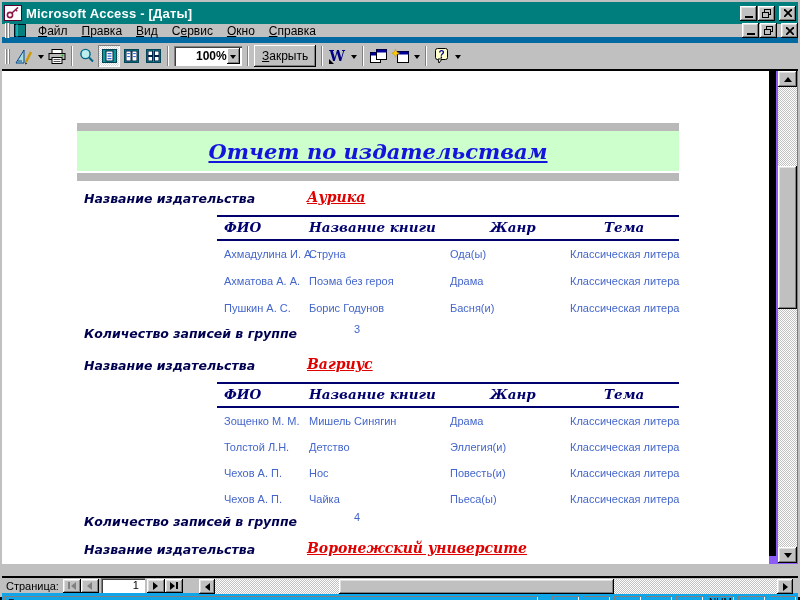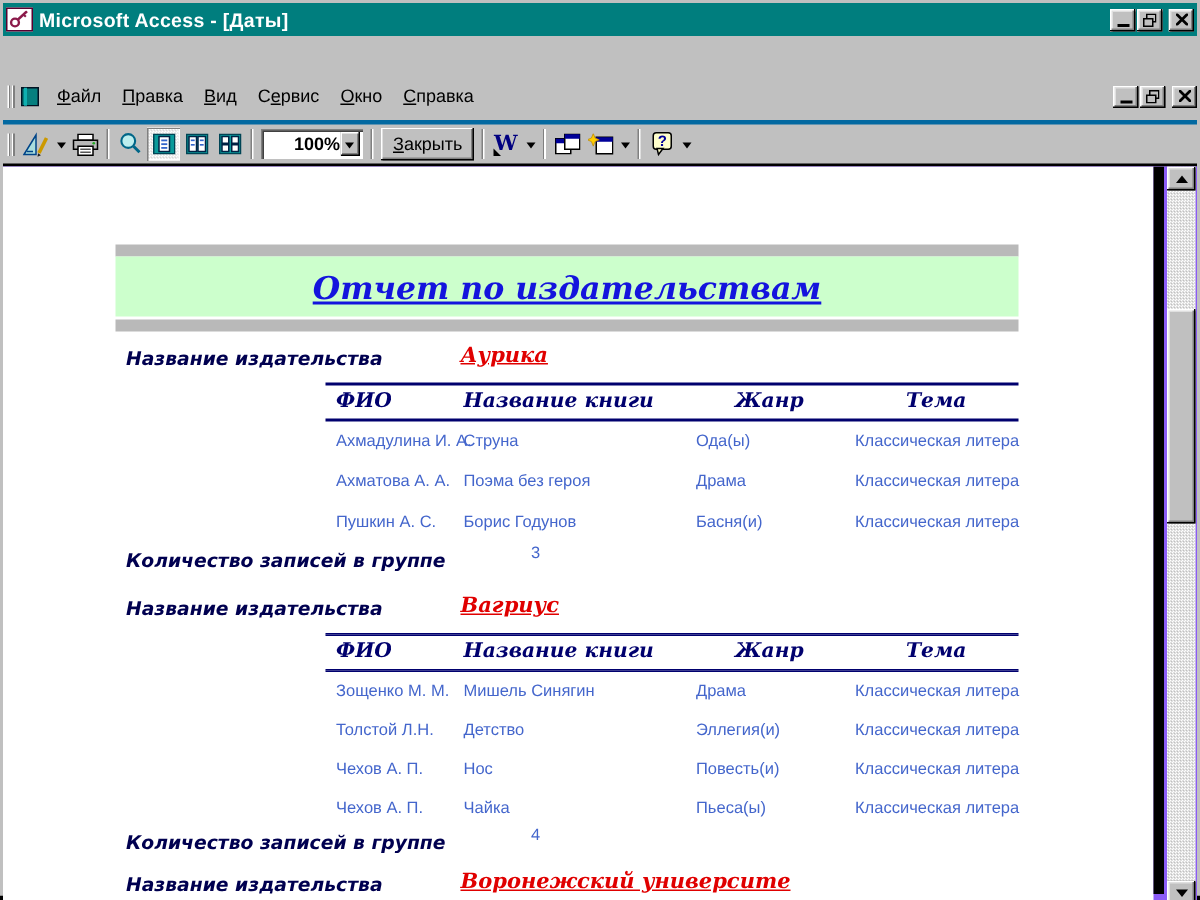--- a/index.html
+++ b/index.html
@@ -14,21 +14,21 @@
   .app-icon { width:18px; height:16px; background:#fff; border:1px solid #5a0030; display:flex;
               align-items:center; justify-content:center; margin-right:4px; }
   .title-text { color:#fff; font-weight:bold; font-size:13px; letter-spacing:0.2px; }
   .tb-btns { margin-left:auto; display:flex; gap:1px; align-items:center; }
   .wbtn { width:17px; height:15px; background:#c0c0c0; border:0; position:relative;
           box-shadow: inset -1px -1px 0 #000, inset 1px 1px 0 #fff, inset -2px -2px 0 #808080, inset 2px 2px 0 #dfdfdf;
           display:flex; align-items:center; justify-content:center; }
   .wbtn.gap { margin-left:3px; }
   .g-min { width:8px; height:2px; background:#000; margin-top:7px; }
   
-  .menubar { height:35px; display:flex; align-items:center; border-bottom:3px solid #0369a1; flex:none; padding-left:2px;margin-top:24px; }
+  .menubar { height:19px; display:flex; align-items:center; border-bottom:6px solid #0369a1; flex:none; padding-left:2px; }
   .grip { width:5px; height:15px; margin:0 3px 0 1px;
           background:linear-gradient(90deg,#fff 0 1px,#808080 1px 2px,#c0c0c0 2px 3px,#fff 3px 4px,#808080 4px 5px); }
   .doc-icon { margin:0 5px 0 1px; display:flex; }
   .menus { display:flex; }
   .menu-item { font-size:12px; color:#000; padding:1px 7px; cursor:default; }
   .menu-item u { text-underline-offset:1px; }
 
   
   .toolbar { height:28px; display:flex; align-items:center; border-bottom:2px solid #000; flex:none; padding-left:2px; }
   .tbtn { height:22px; min-width:22px; background:transparent; border:0; display:flex; align-items:center;
@@ -81,21 +81,21 @@
   .grp-name { position:absolute; left:305px; top:-2px; font-family:"DejaVu Serif", serif; font-style:italic; font-weight:bold;
                font-size:14px; color:#e00000; text-decoration:underline; white-space:nowrap; }
   .tbl { margin-top:6px; }
   .dline { margin-left:215px; width:462px; height:2px; border-top:1px solid #00006e; border-bottom:1px solid #00006e; }
   .hdr { position:relative; height:22px; }
   .hdr span { position:absolute; top:2px; font-family:"DejaVu Serif", serif; font-style:italic; font-weight:bold;
               font-size:13.5px; color:#00006e; white-space:nowrap; }
   .h0{left:222px} .h1{left:307px} .h2{left:488px} .h3{left:602px}
   .row { position:relative; height:27px; line-height:27px; }
   .row span { position:absolute; font-size:11px; color:#4466cc; white-space:nowrap; }
-  .c0{left:222px} .c1{left:307px} .c2{left:462px} .c3{left:568px}
+  .c0{left:222px} .c1{left:307px} .c2{left:448px} .c3{left:568px}
   .cnt-row { position:relative; height:18px; margin-top:4px; }
   .cnt-value { position:absolute; left:352px; top:-3px; font-size:11px; color:#4466cc; }
   .group:nth-child(2) .grp-row { margin-top:14px; }
   .group:nth-child(2) .row { height:26px; line-height:26px; }
   .group:nth-child(2) .cnt-row { margin-top:2px; }
   .group:nth-child(3) .grp-row { margin-top:10px; }
 
   
   .navrow { height:17px; border-top:2px solid #000; position:relative; display:flex; align-items:center;
             background:#c0c0c0; flex:none; padding-left:4px;margin-top:12px; }

